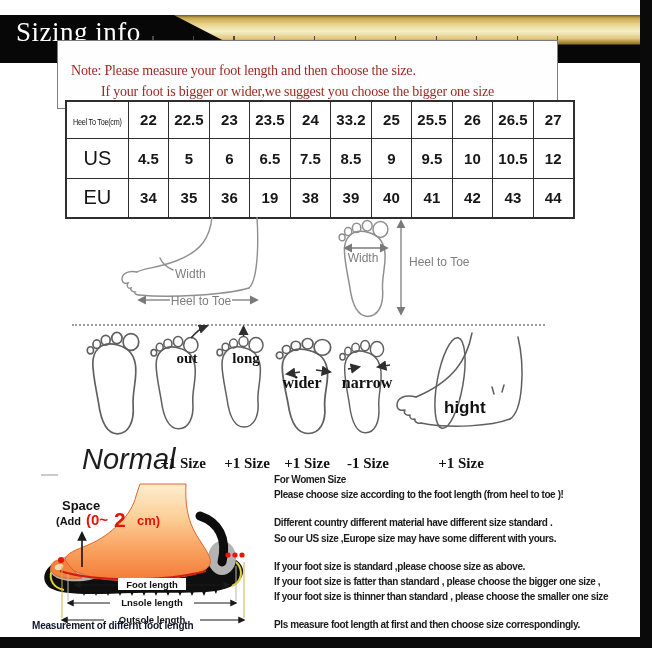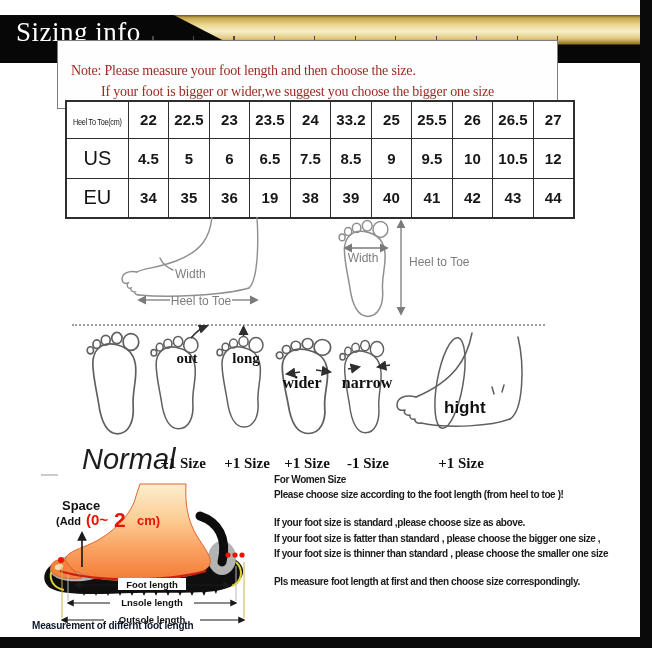--- a/index.html
+++ b/index.html
@@ -292,20 +292,24 @@
   </svg>
 
   <div class="caption">Measurement of differnt foot length</div>
 
   <div class="info">
     <div class="group">
       <div class="line">For Women Size</div>
       <div class="line">Please choose size according to the foot length (from heel to toe )!</div>
     </div>
     <div class="group">
+      <div class="line">Different country different material have different size standard .</div>
+      <div class="line">So our US size ,Europe size may have some different with yours.</div>
+    </div>
+    <div class="group">
       <div class="line">If your foot size is standard ,please choose size as above.</div>
       <div class="line">If your foot size is fatter than standard , please choose the bigger one size ,</div>
       <div class="line">If your foot size is thinner than standard , please choose the smaller one size</div>
     </div>
     <div class="group">
       <div class="line">Pls measure foot length at first and then choose size correspondingly.</div>
     </div>
   </div>
 
   <div class="edge-right"></div>

